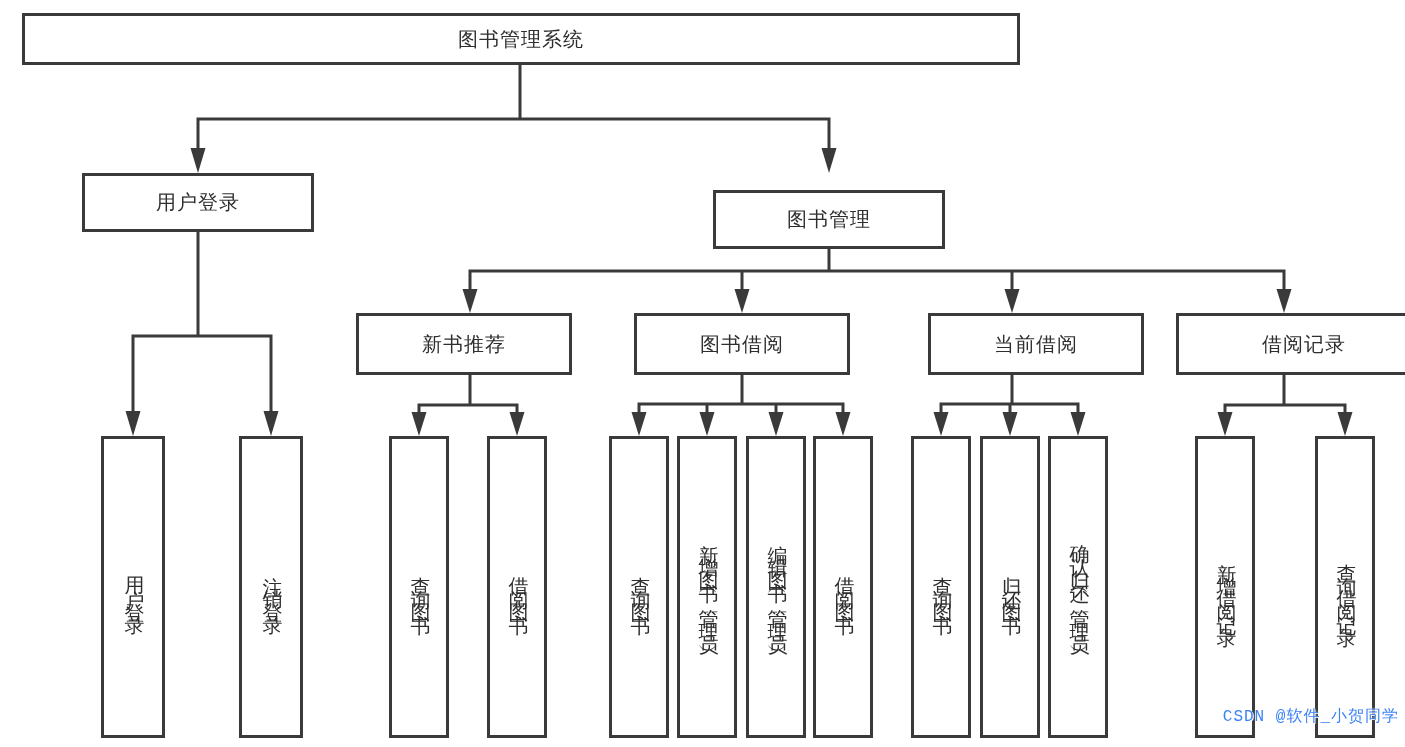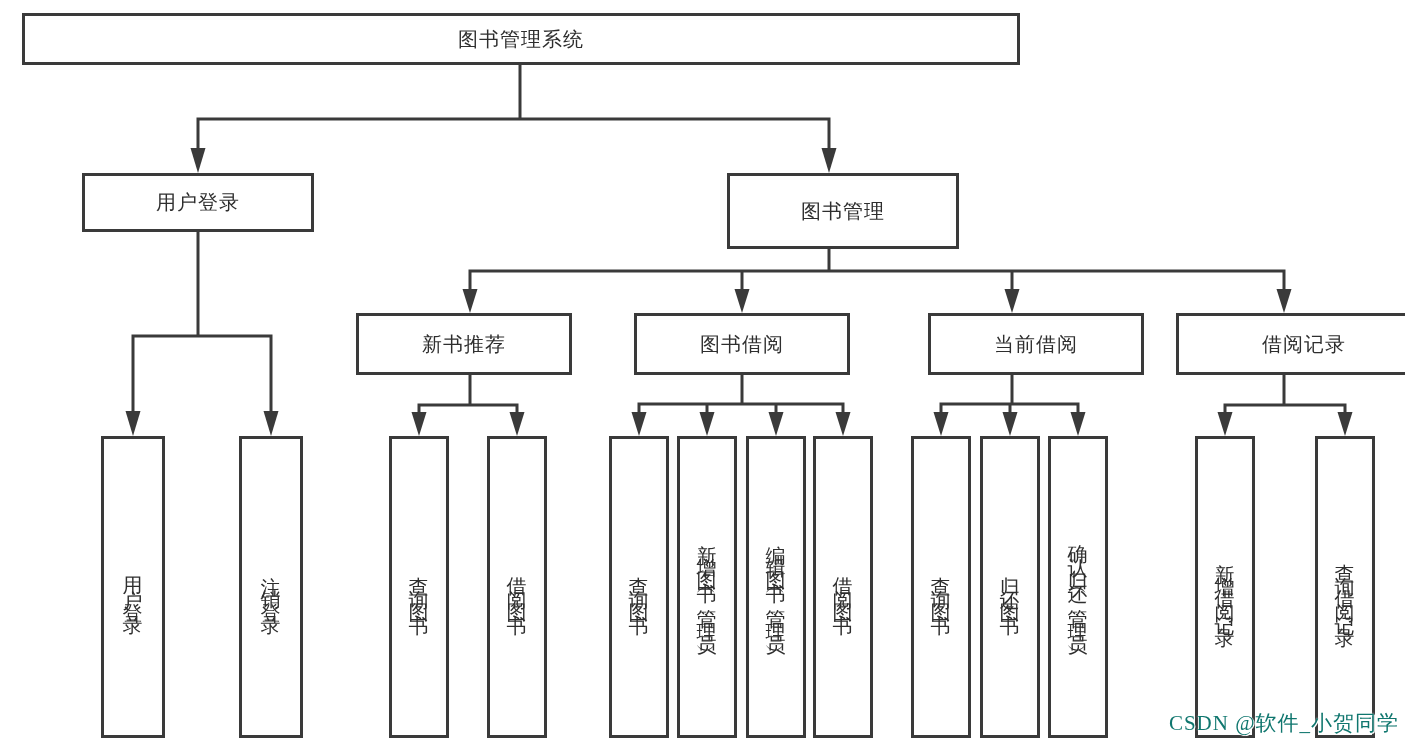--- a/index.html
+++ b/index.html
@@ -1,20 +1,20 @@
 <!DOCTYPE html>
 <html><head>
 <meta charset="utf-8">
 <style>
   html,body{margin:0;padding:0;background:#ffffff;}
   .stage{
     position:relative;
     width:1405px;height:747px;
     background:#ffffff;
-    font-family:Liberation Serif, serif;
+    font-family:Liberation Mono, monospace;
     overflow:hidden;
   }
   .wires{position:absolute;left:0;top:0;width:1405px;height:747px;}
   .node{
     position:absolute;
     box-sizing:border-box;
     border:3px solid #3a3a3a;
     background:#ffffff;
     display:flex;align-items:center;justify-content:center;
     color:#2e2e2e;
@@ -26,23 +26,23 @@
     writing-mode:vertical-rl;
     text-orientation:mixed;
     letter-spacing:13px;
     font-size:20px;
     line-height:1;
     white-space:nowrap;
   }
   .leaf{overflow:hidden;}
   .watermark{
     position:absolute;
-    right:6px;bottom:10px;
-    font-size:21px;
-    color:#0f766e;
+    right:6px;bottom:20px;
+    font-size:16px;
+    color:#3b82f6;
     text-shadow:0 0 2px #ffffff,1px 1px 0 #ffffff;
     letter-spacing:1px;
     z-index:5;
     pointer-events:none;
   }
 </style>
 </head>
 <body>
 
 <div class="stage">
@@ -109,21 +109,21 @@
     </g>
   </svg>
 
   <div class="node" style="left:22px;top:13px;width:998px;height:52px;">
     <span>图书管理系统</span>
   </div>
 
   <div class="node" style="left:82px;top:173px;width:232px;height:59px;">
     <span>用户登录</span>
   </div>
-  <div class="node" style="left:713px;top:173px;width:232px;height:76px;margin-left:14px;">
+  <div class="node" style="left:713px;top:190px;width:232px;height:59px;">
     <span>图书管理</span>
   </div>
 
   <div class="node" style="left:356px;top:313px;width:216px;height:62px;">
     <span>新书推荐</span>
   </div>
   <div class="node" style="left:634px;top:313px;width:216px;height:62px;">
     <span>图书借阅</span>
   </div>
   <div class="node" style="left:904px;top:313px;width:216px;height:62px;margin-left:24px;">

